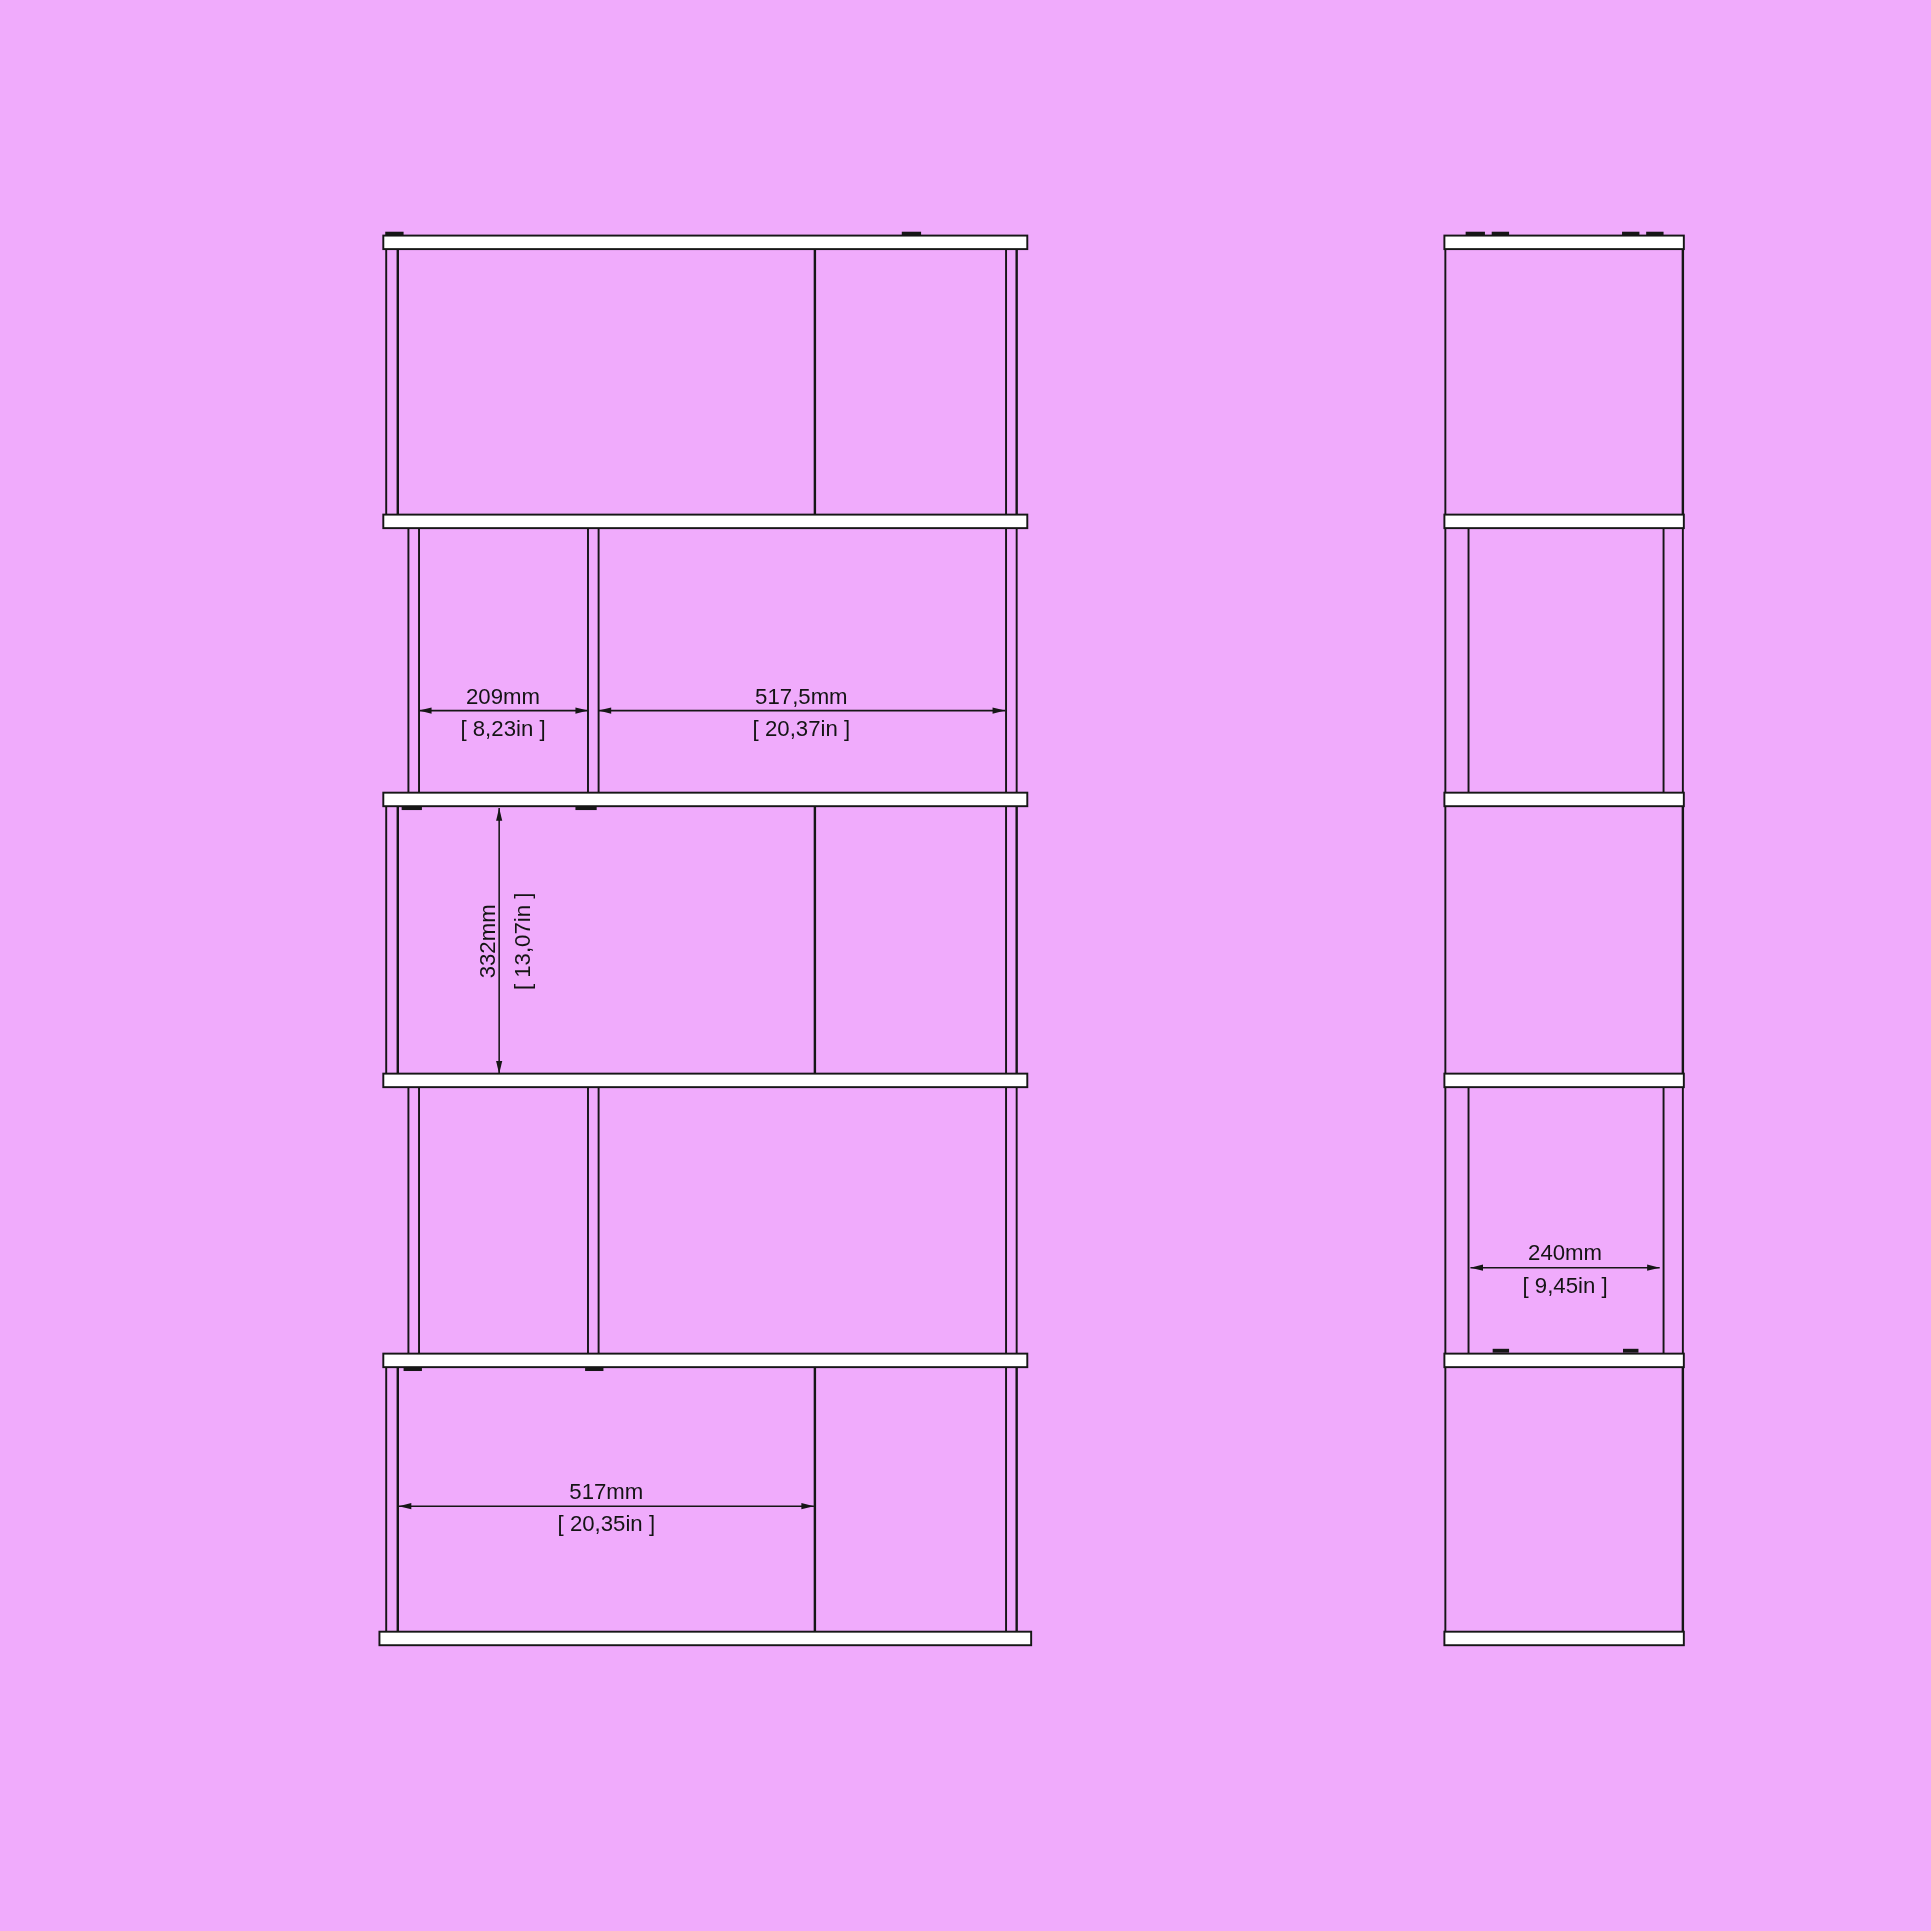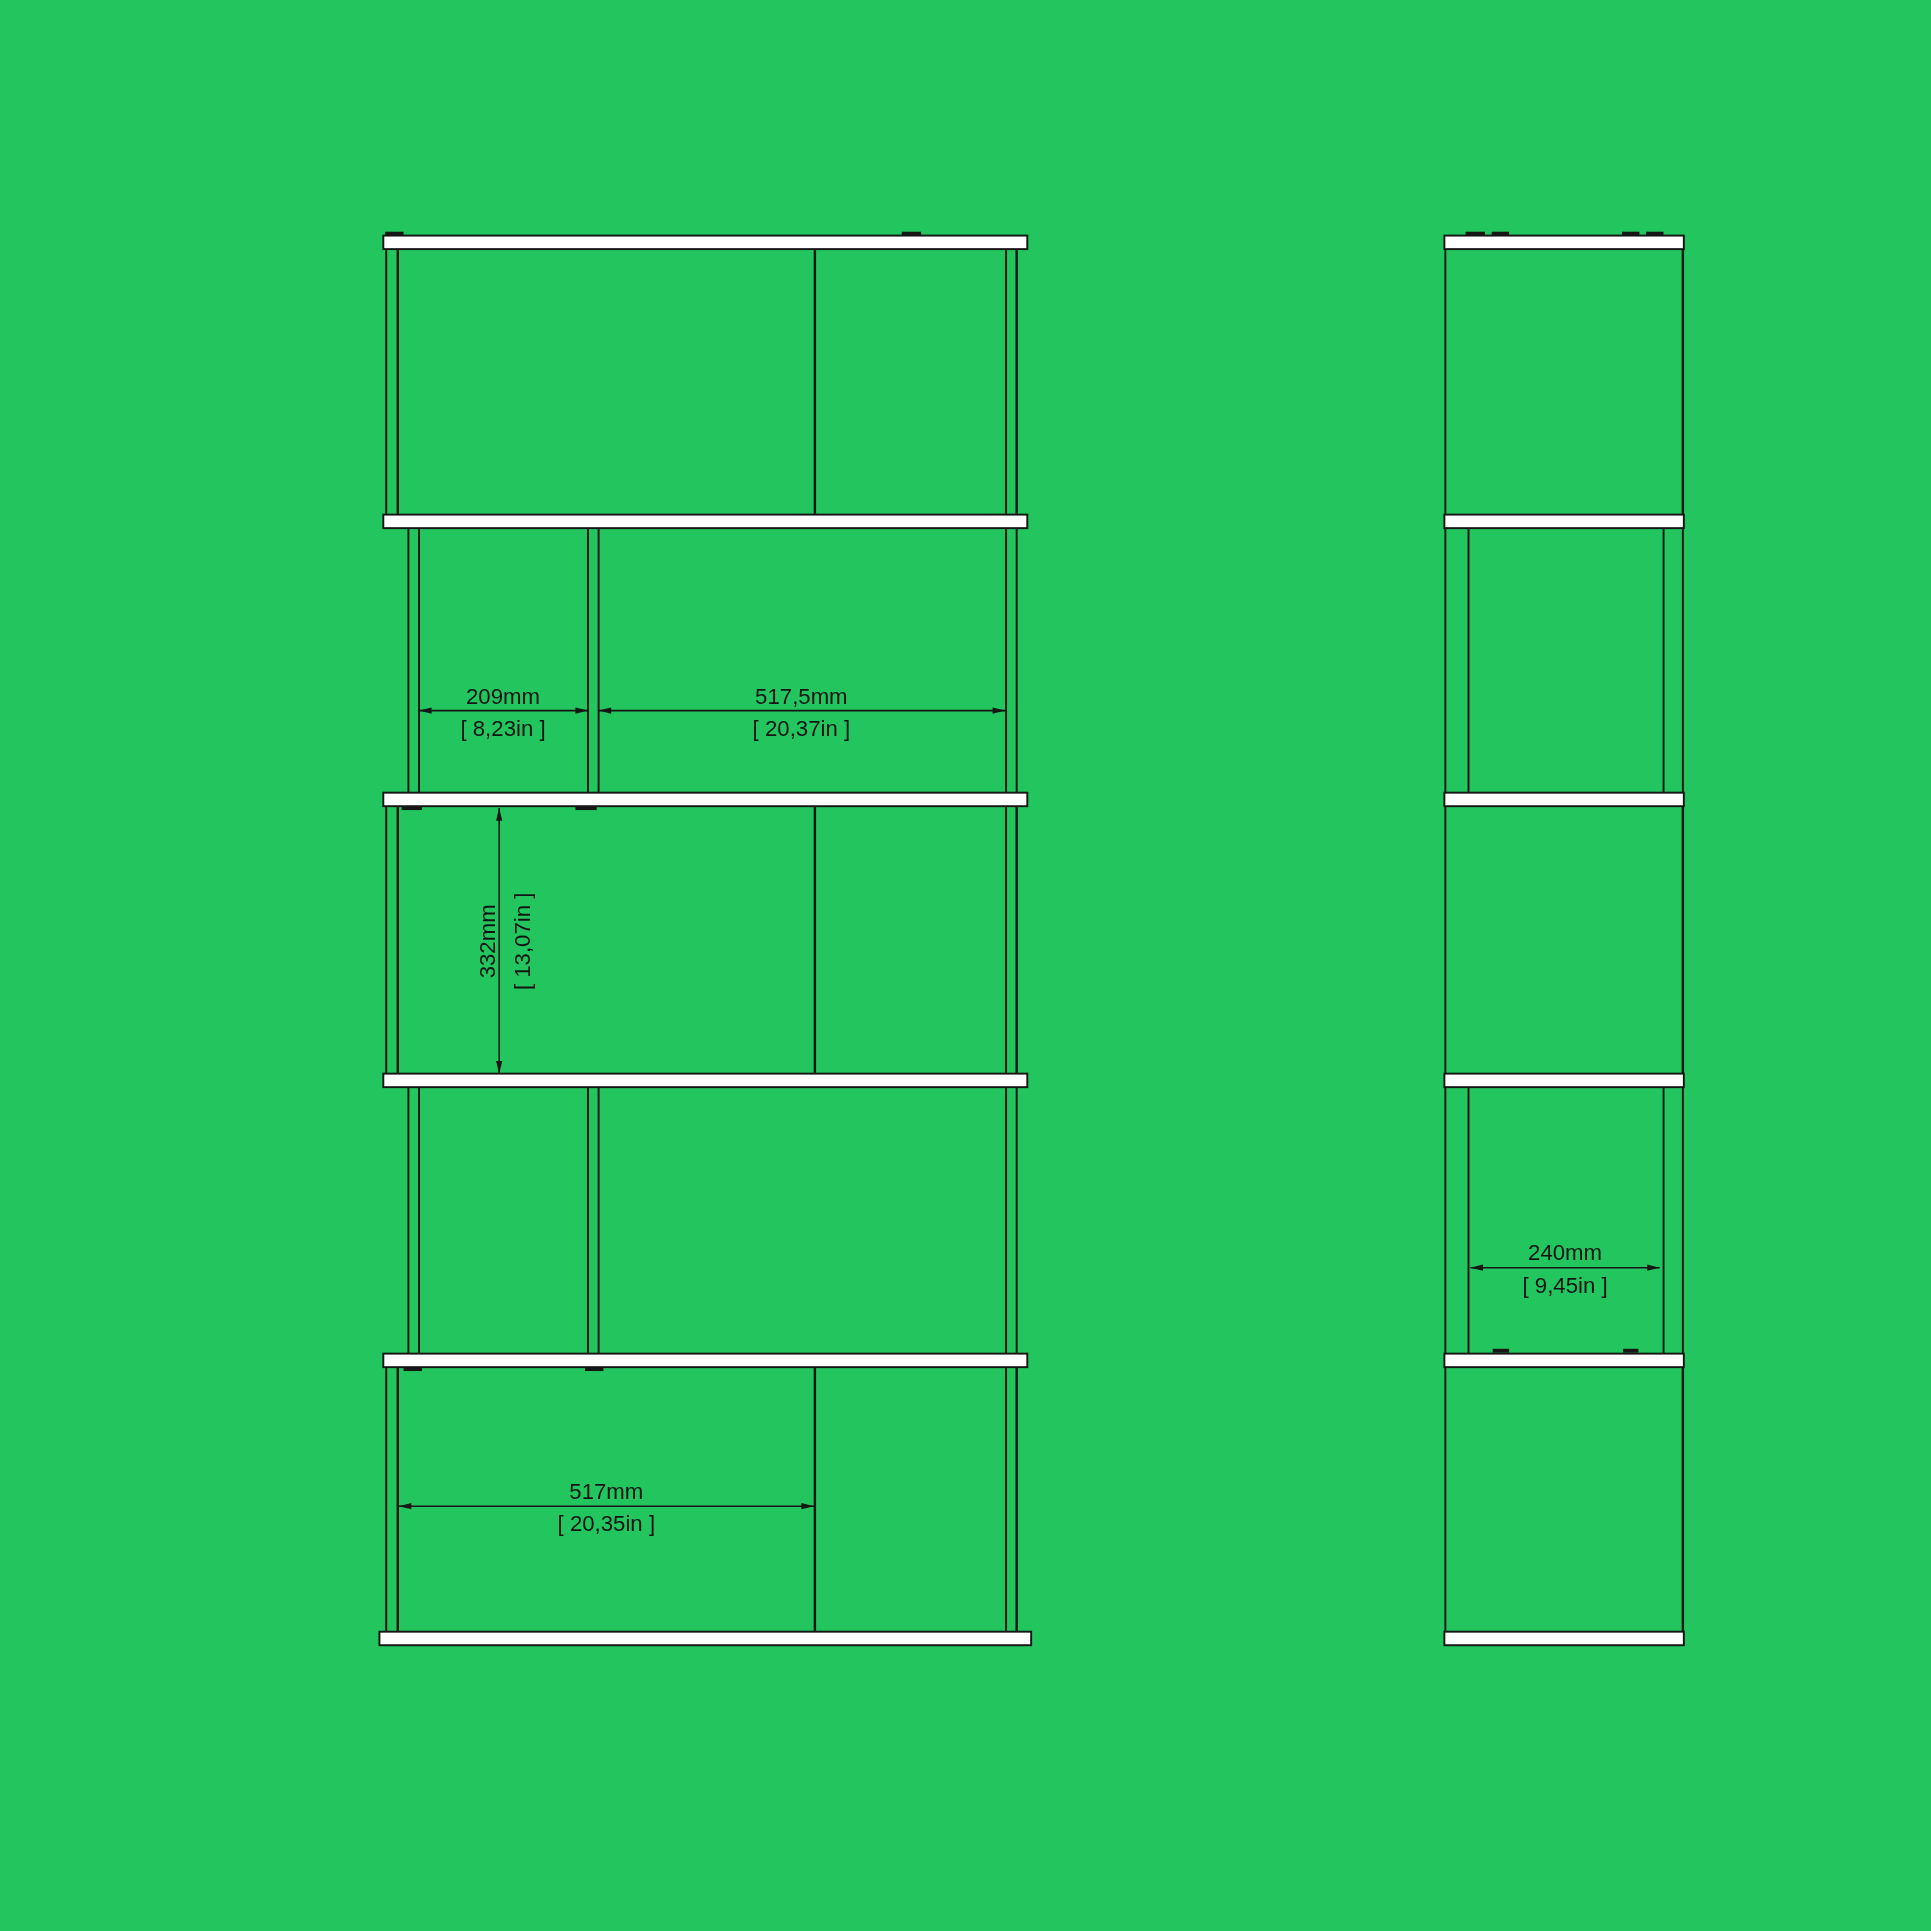--- a/index.html
+++ b/index.html
@@ -4,21 +4,21 @@
 <style>
   html, body {
     margin: 0;
     padding: 0;
     background: #ffffff;
   }
   #canvas {
     position: relative;
     width: 1931px;
     height: 1931px;
-    background: #22c55e;
+    background: #f0abfc;
     overflow: hidden;
   }
   svg text {
     font-family: "Liberation Sans", sans-serif;
     font-size: 23px;
     fill: #141414;
   }
 </style>
 </head>
 <body>

